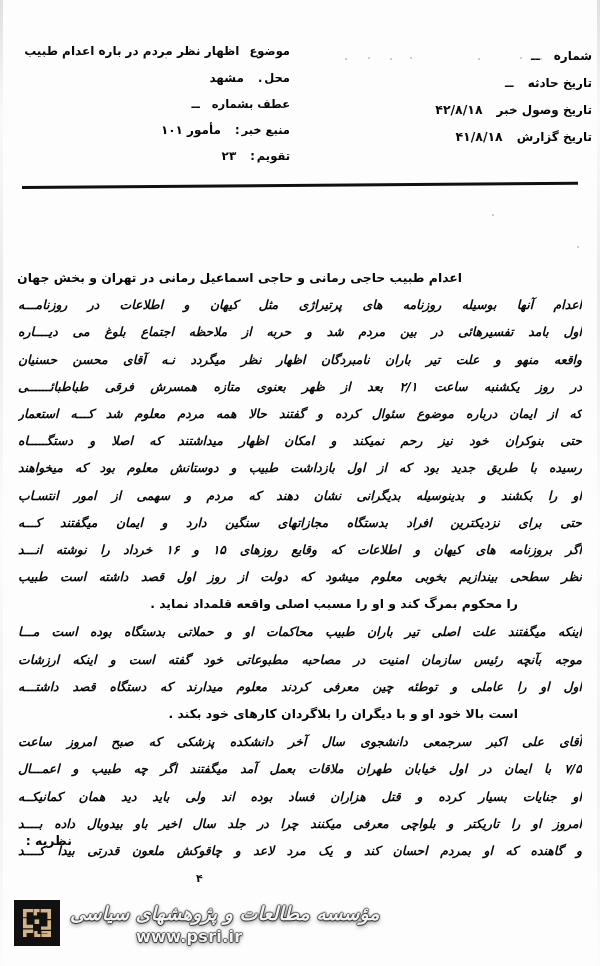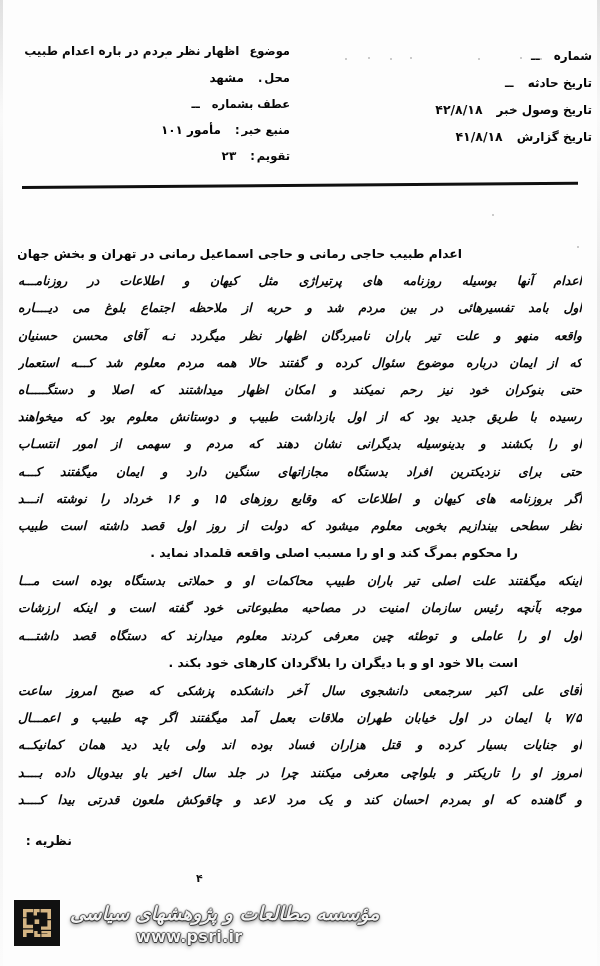--- a/index.html
+++ b/index.html
@@ -154,21 +154,21 @@
     font-size: 12.4px;
     font-weight: bold;
     line-height: 27.2px;
     letter-spacing: -0.1px;
     white-space: nowrap;
     color: #060606;
     height: 27.2px;
     overflow: hidden;
   }
   .bline.indent-2 { padding-right: 64px; }
-  .bline.indent-3 { padding-right: 120px; }
+  .bline.indent-3 { padding-right: 120px; margin-top: 24px; }
   .bline.justify {
     white-space: normal;
     text-align: justify;
     text-align-last: justify;
     font-style: italic;
   }
 
   .nazarieh {
     position: absolute;
     top: 833px;
@@ -313,20 +313,21 @@
 
   <div class="rule"></div>
 
   <div class="body">
 
     <div class="para">
       <div class="bline indent-3">اعدام طبیب حاجی رمانی و حاجی اسماعیل رمانی در تهران و بخش جهان</div>
       <div class="bline justify">اعدام آنها بوسیله روزنامه های پرتیراژی مثل کیهان و اطلاعات در روزنامـــه</div>
       <div class="bline justify">اول بامد تفسیرهائی در بین مردم شد و حربه از ملاحظه اجتماع بلوغ می دیــــاره</div>
       <div class="bline justify">واقعه منهو و علت تیر باران نامبردگان اظهار نظر میگردد نـه آقای محسن حسنیان</div>
+      <div class="bline justify">در روز یکشنبه ساعت ۲/۱ بعد از ظهر بعنوی متازه همسرش فرقی طباطبائــــــی</div>
       <div class="bline justify">که از ایمان درباره موضوع سئوال کرده و گفتند حالا همه مردم معلوم شد کـــه استعمار</div>
       <div class="bline justify">حتی بنوکران خود نیز رحم نمیکند و امکان اظهار میداشتند که اصلا و دستگـــــاه</div>
       <div class="bline justify">رسیده با طریق جدید بود که از اول بازداشت طبیب و دوستانش معلوم بود که میخواهند</div>
       <div class="bline justify">او را بکشند و بدینوسیله بدیگرانی نشان دهند که مردم و سهمی از امور انتسـاب</div>
       <div class="bline justify">حتی برای نزدیکترین افراد بدستگاه مجازاتهای سنگین دارد و ایمان میگفتند کـــه</div>
       <div class="bline justify">اگر بروزنامه های کیهان و اطلاعات که وقایع روزهای ۱۵ و ۱۶ خرداد را نوشته انـــد</div>
       <div class="bline justify">نظر سطحی بیندازیم بخوبی معلوم میشود که دولت از روز اول قصد داشته است طبیب</div>
       <div class="bline indent-2">را محکوم بمرگ کند و او را مسبب اصلی واقعه قلمداد نماید .</div>
     </div>
 

